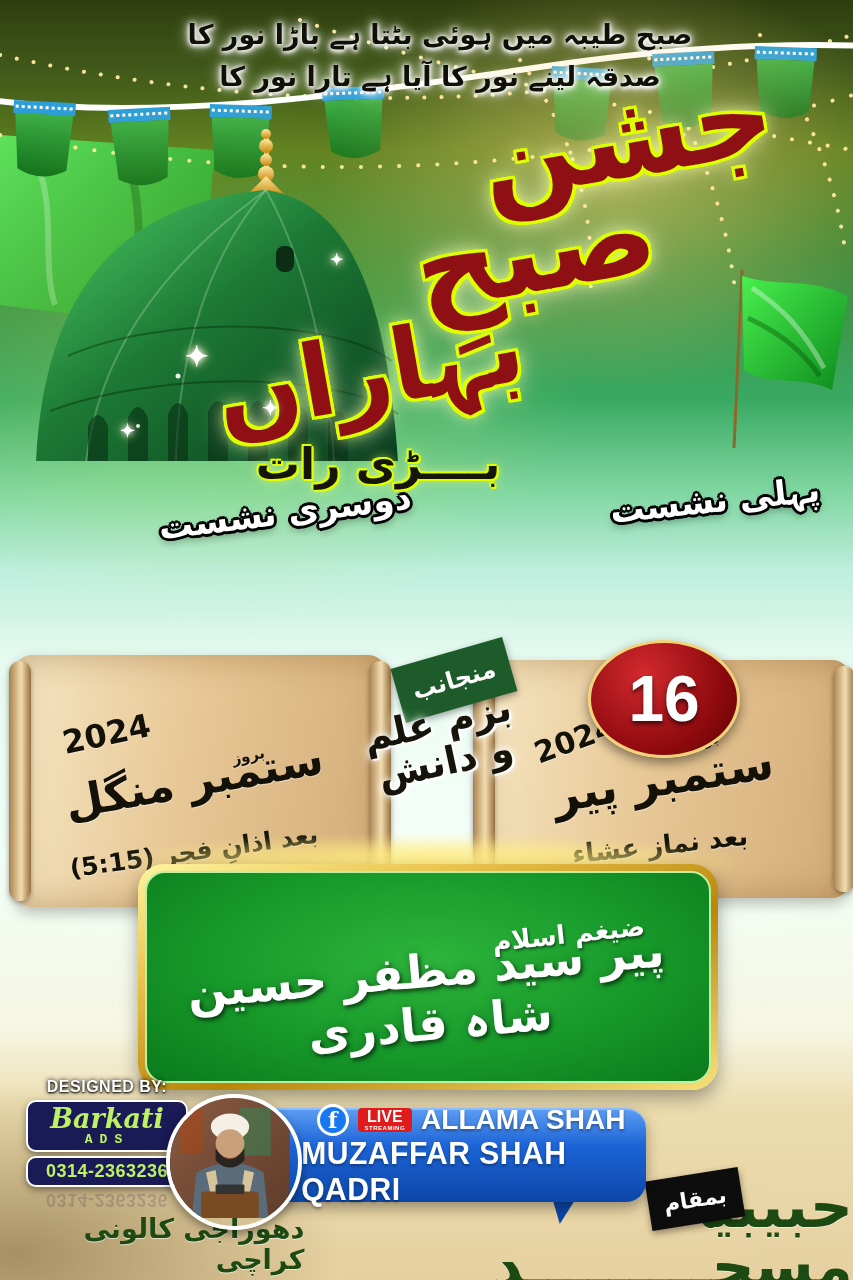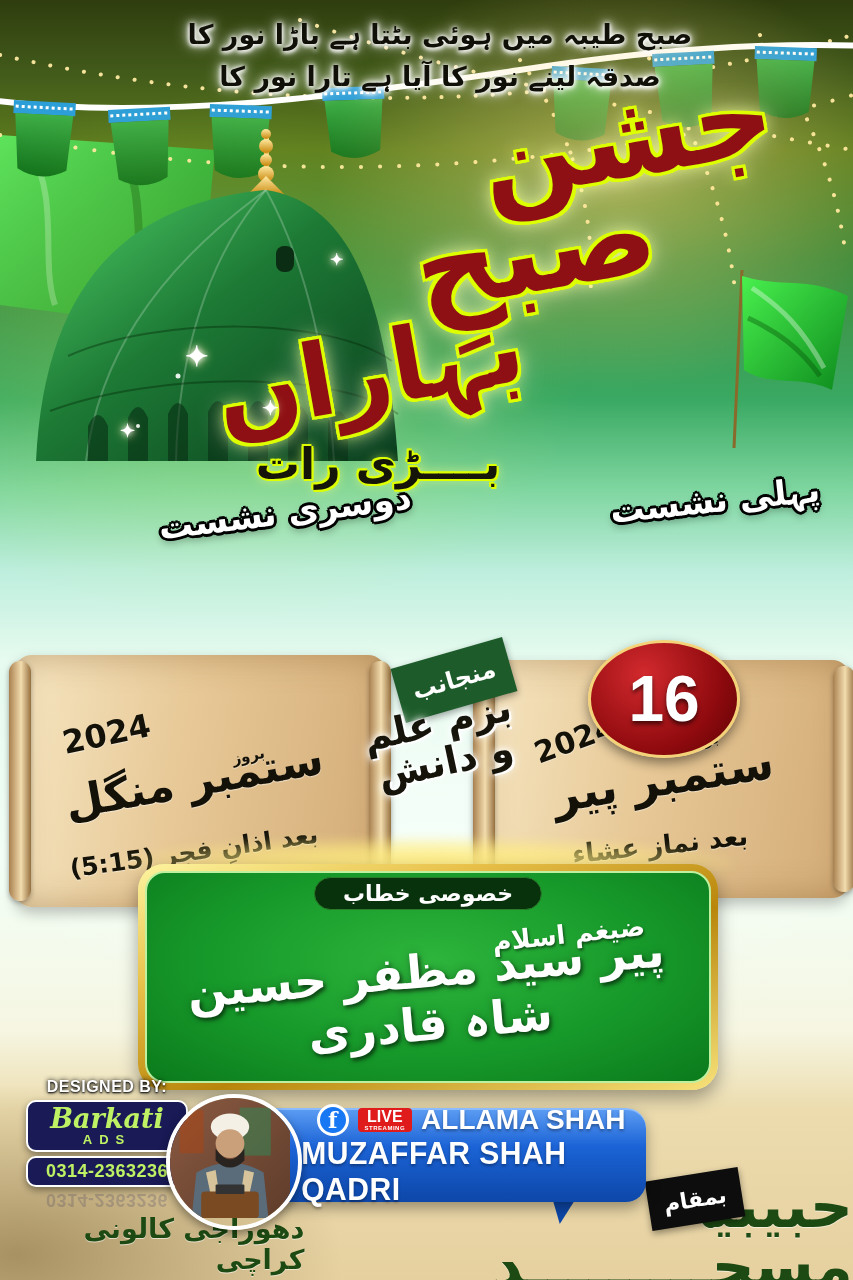--- a/index.html
+++ b/index.html
@@ -73,21 +73,21 @@
   .speaker-name{margin-top:42px;color:#fff;font-size:46px;direction:rtl;text-align:center;
     transform:rotate(-5deg);line-height:1.15;padding:0 10px;
     text-shadow:2px 3px 4px rgba(0,0,0,.5),0 0 10px rgba(0,0,0,.25);}
   .designed{left:26px;top:1078px;width:162px;text-align:center;z-index:4;}
   .designed-label{color:#fff;font-size:16px;letter-spacing:.5px;
     text-shadow:0 1px 2px #000,0 0 5px #000;}
   .navy-box{background:#191a56;border:2px solid #fff;border-radius:10px;color:#bef264;
     box-shadow:0 3px 7px rgba(0,0,0,.4);margin-top:4px;padding:3px 4px;}
   .barkati-name{font-family:"DejaVu Serif","Liberation Serif",serif;font-style:italic;
     font-size:27px;line-height:1.05;}
-  .barkati-ads{font-family:Liberation Sans, sans-serif;font-size:13px;
+  .barkati-ads{font-family:Liberation Mono, monospace;font-size:13px;
     letter-spacing:7px;margin-top:-1px;}
   .phone{font-size:18px;letter-spacing:.5px;}
   .phone-reflection{margin-top:2px;transform:scaleY(-1);opacity:.18;color:#191a56;
     font-size:18px;letter-spacing:.5px;}
   .avatar{left:166px;top:1094px;width:128px;height:128px;border-radius:50%;
     border:4px solid #fff;overflow:hidden;box-shadow:0 4px 10px rgba(0,0,0,.4);z-index:6;}
   .live-bar{left:230px;top:1108px;width:416px;height:94px;border-radius:20px;z-index:5;
     background:linear-gradient(180deg,#5a9bf2 0%,#1b63d6 40%,#0d47a8 100%);
     border-top:2px solid #8cbcff;box-shadow:0 6px 14px rgba(0,0,0,.35);
     display:flex;flex-direction:column;align-items:center;justify-content:center;
@@ -289,21 +289,20 @@
   </div>
 
   <div class="abs org-badge u" style="left:396px;top:652px;width:116px;height:56px;transform:rotate(-16deg);">
     <span>منجانب</span>
   </div>
   <div class="abs org-name u" style="left:368px;top:702px;width:168px;height:180px;transform:rotate(-12deg);">بزم علم و دانش</div>
 
   <div class="abs gold-glow"></div>
   <div class="abs banner">
     <div class="banner-inner">
-      <div class="speaker-tag u">خصوصی خطاب</div>
       <div class="speaker-honorific u">ضیغم اسلام</div>
       <div class="speaker-name u">پیر سید مظفر حسین شاہ قادری</div>
     </div>
   </div>
 
   <div class="abs designed">
     <div class="designed-label">DESIGNED BY:</div>
     <div class="navy-box">
       <div class="barkati-name">Barkati</div>
       <div class="barkati-ads">ADS</div>

